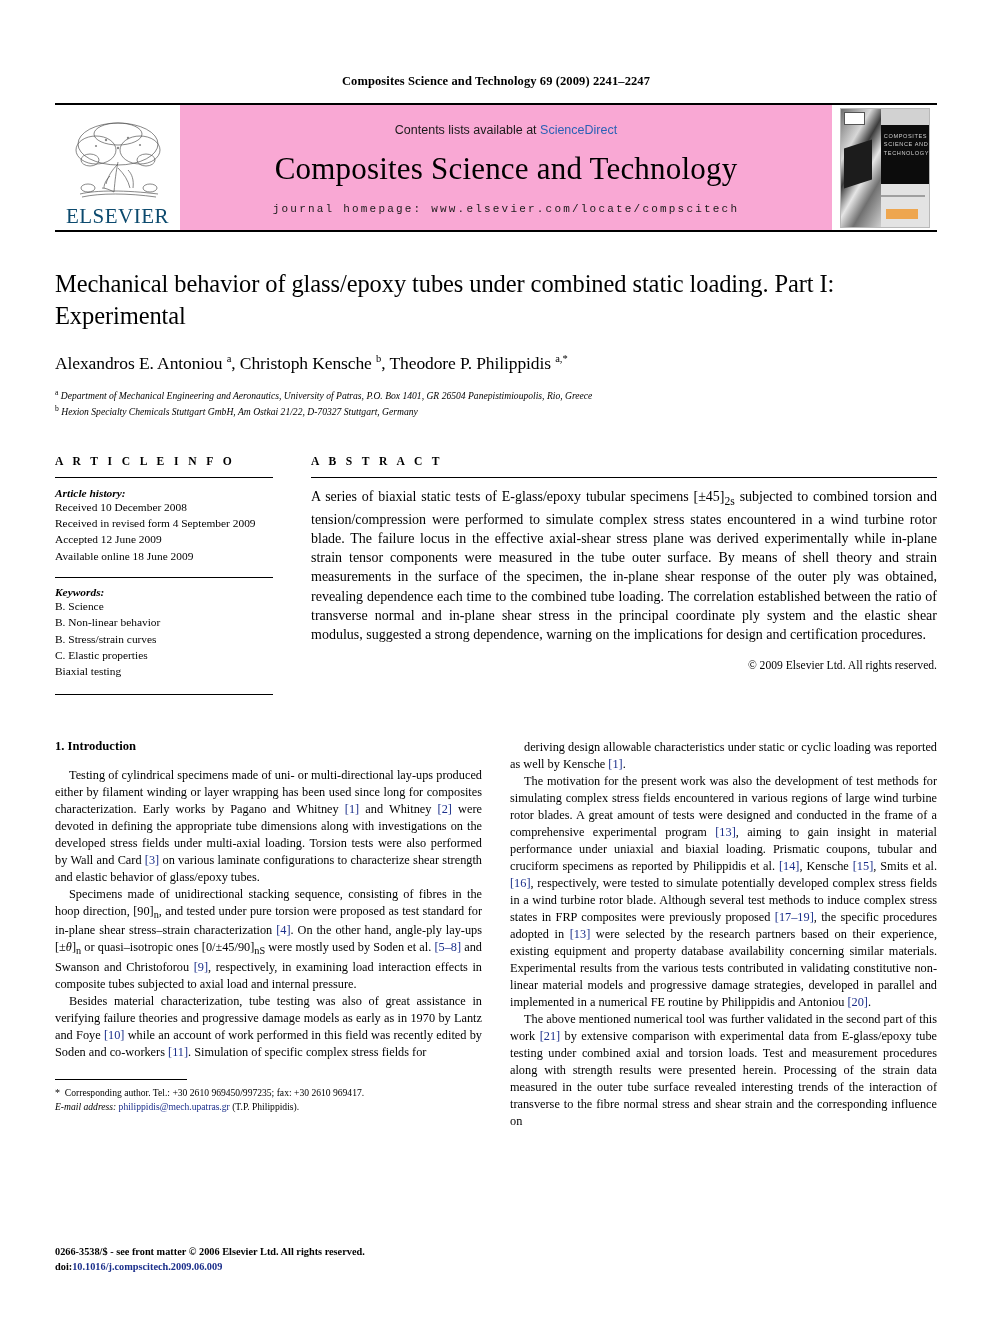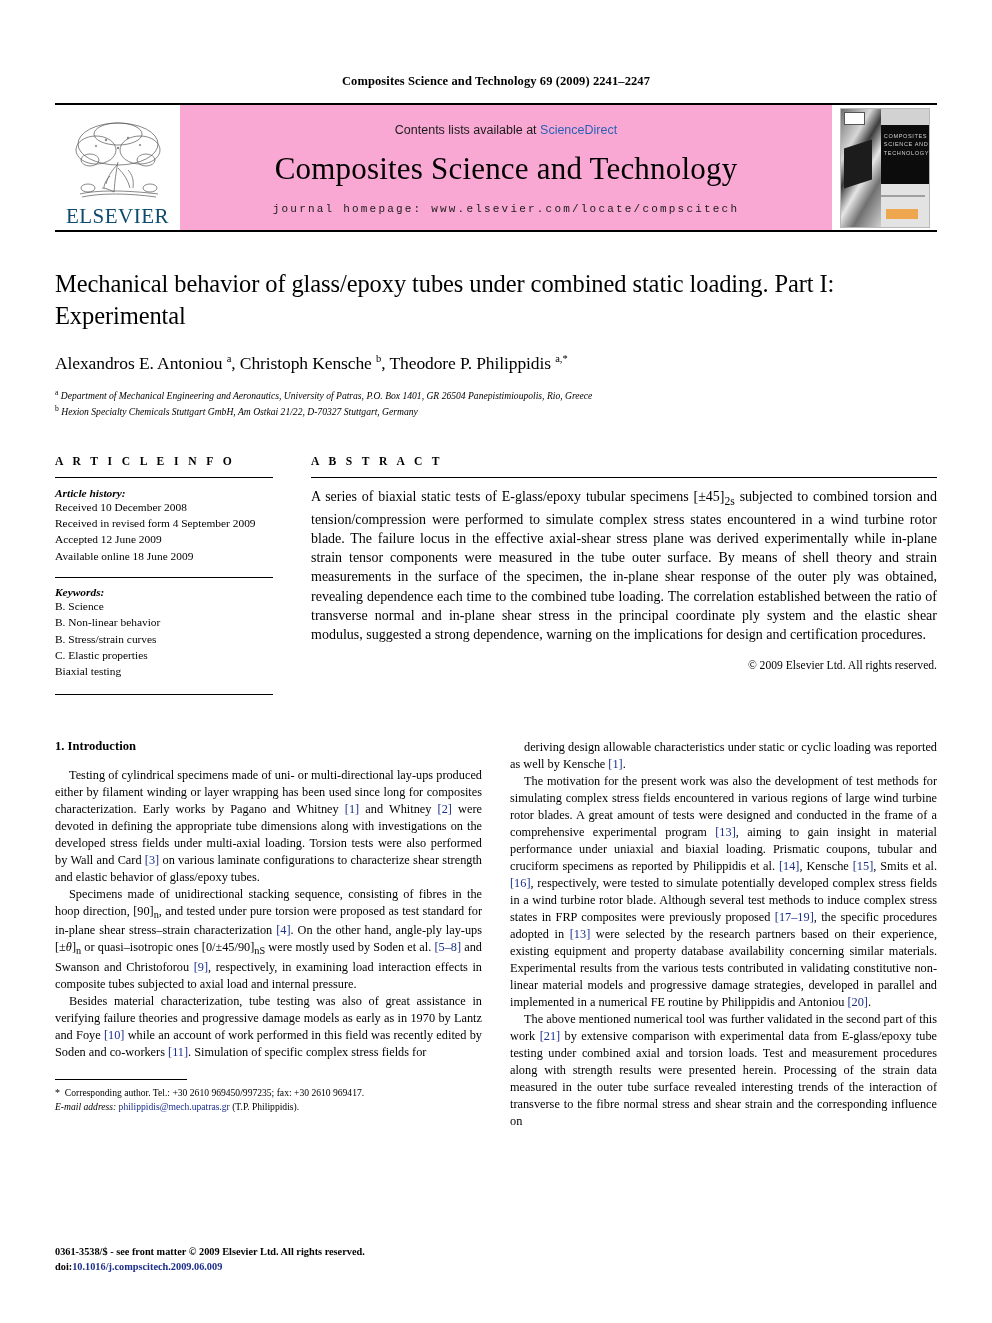--- a/index.html
+++ b/index.html
@@ -441,19 +441,19 @@
     <div class="bcol">
       <div>
           <p class="bt">deriving design allowable characteristics under static or cyclic loading was reported as well by Kensche <span class="ref">[1]</span>.</p>
           <p class="bt">The motivation for the present work was also the development of test methods for simulating complex stress fields encountered in various regions of large wind turbine rotor blades. A great amount of tests were designed and conducted in the frame of a comprehensive experimental program <span class="ref">[13]</span>, aiming to gain insight in material performance under uniaxial and biaxial loading. Prismatic coupons, tubular and cruciform specimens as reported by Philippidis et al. <span class="ref">[14]</span>, Kensche <span class="ref">[15]</span>, Smits et al. <span class="ref">[16]</span>, respectively, were tested to simulate potentially developed complex stress fields in a wind turbine rotor blade. Although several test methods to induce complex stress states in FRP composites were previously proposed <span class="ref">[17–19]</span>, the specific procedures adopted in <span class="ref">[13]</span> were selected by the research partners based on their experience, existing equipment and property database availability concerning similar materials. Experimental results from the various tests contributed in validating constitutive non-linear material models and progressive damage strategies, developed in parallel and implemented in a numerical FE routine by Philippidis and Antoniou <span class="ref">[20]</span>.</p>
           <p class="bt">The above mentioned numerical tool was further validated in the second part of this work <span class="ref">[21]</span> by extensive comparison with experimental data from E-glass/epoxy tube testing under combined axial and torsion loads. Test and measurement procedures along with strength results were presented herein. Processing of the strain data measured in the outer tube surface revealed interesting trends of the interaction of transverse to the fibre normal stress and shear strain and the corresponding influence on</p>
         </div>
     </div>
   </div>
 
   <div class="page-foot">
-    <div>0361-3538/$ - see front matter © 2009 Elsevier Ltd. All rights reserved.</div>
+    <div>0266-3538/$ - see front matter © 2006 Elsevier Ltd. All rights reserved.</div>
     <div>
       <span>doi:</span><a class="link" href="#">10.1016/j.compscitech.2009.06.009</a>
     </div>
   </div>
 
 </div>
 
 </body></html>

